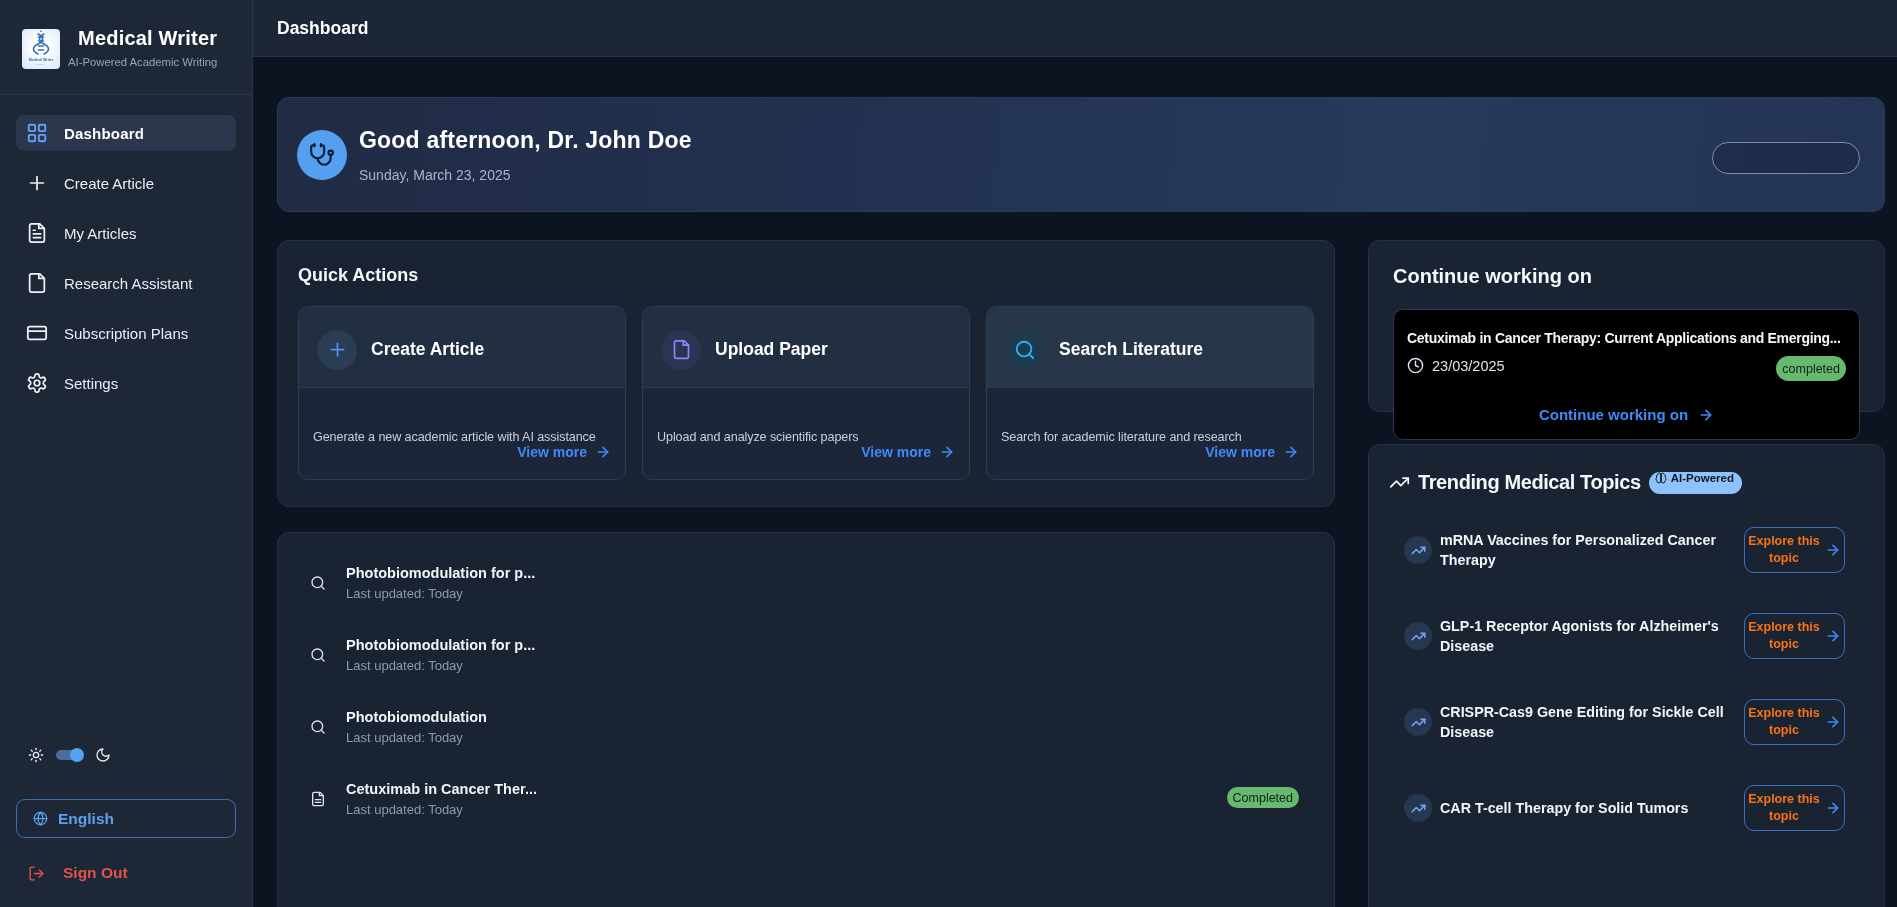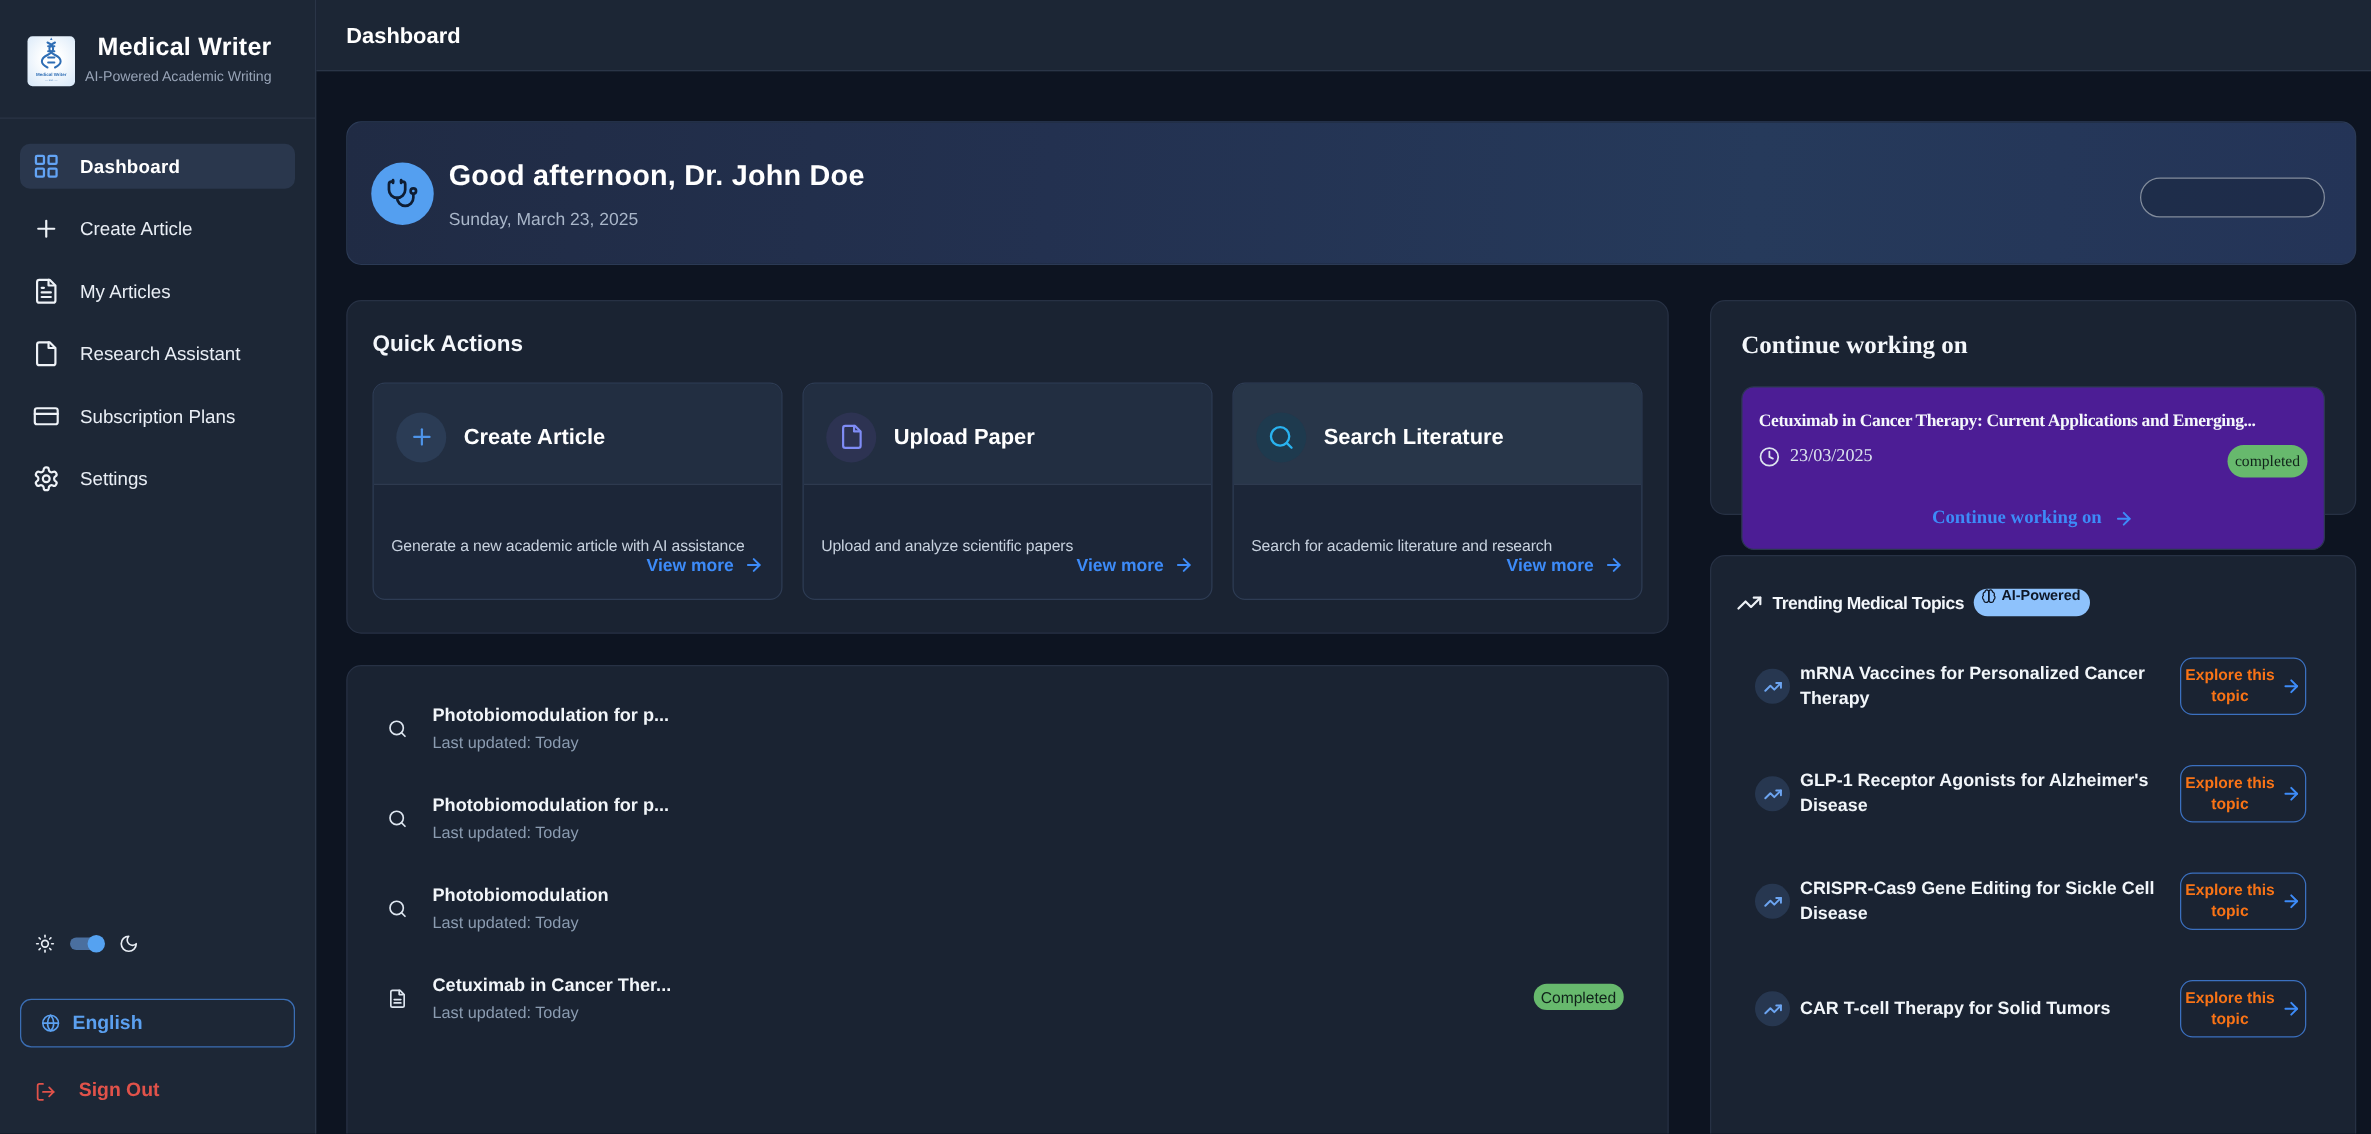--- a/index.html
+++ b/index.html
@@ -123,35 +123,35 @@
   .ra-item { display:flex; align-items:center; gap:20px; position:relative; height:44px; margin-bottom:28px; padding-left:12px; }
   .ra-head { margin-bottom:36px; }
   .ra-tt { font-size:14.5px; font-weight:bold; color:#f2f6fa; }
   .ra-sub { font-size:13px; color:#8b9cb1; margin-top:5px; }
   .badge-green {
     position:absolute; right:15px; top:10px;
     background:#67b96d; color:#10231a; font-size:12.5px;
     padding:3.5px 6px; border-radius:11px;
   }
   
-  .cont { padding:24px 24px; height:172px;font-family:Liberation Serif, serif; }
+  .cont { padding:24px 24px; height:172px; }
   .cont h2 { font-size:20px; }
   .cont-inner {
     margin-top:21px; height:131px; border:1px solid #2c3850; border-radius:10px;
-    background:#4c1d95; padding:20px 13px 16px;
+    background:#000000; padding:20px 13px 16px;
     display:flex; flex-direction:column;
   }
   .cont-title { overflow:hidden; font-size:14px; letter-spacing:-0.3px; font-weight:bold; color:#f4f7fb; white-space:nowrap; }
   .cont-meta { display:flex; align-items:center; gap:8px; margin-top:11px; color:#dbe3ee; font-size:14.5px; position:relative; }
   .cont-badge { position:absolute; right:0; top:-1px; background:#67b96d; color:#10231a; font-size:12.5px; padding:5.5px 6px; border-radius:13px; }
   .cont-link { margin-top:auto; display:flex; align-items:center; justify-content:center; gap:10px; color:#3d8bf8; font-size:15px; font-weight:bold; }
   
   .trend { margin-top:32px; padding:26px 20px; height:480px; }
   .trend-head { display:flex; align-items:center; gap:8px; }
-  .trend-head h2 { font-size:14px; letter-spacing:-0.4px; }
+  .trend-head h2 { font-size:20px; letter-spacing:-0.4px; }
   .ai-pill {
     display:flex; gap:4px;
     background:#8ec2fc; color:#0e1726; font-size:11.5px; font-weight:600;
     height:22px; padding:0 8px 0 6px; border-radius:11px; margin-left:0;
   }
   .tr-row { display:flex; align-items:center; height:60px; margin-bottom:26px; }
   .trend-head { margin-bottom:26px; }
   .tr-ic { width:28px; height:28px; border-radius:50%; background:#273750; display:flex; align-items:center; justify-content:center; flex:none; margin:0 8px 0 15px; }
   .tr-title { font-size:14.3px; font-weight:bold; color:#f2f6fa; line-height:20.5px; flex:1; }
   .tr-btn {

